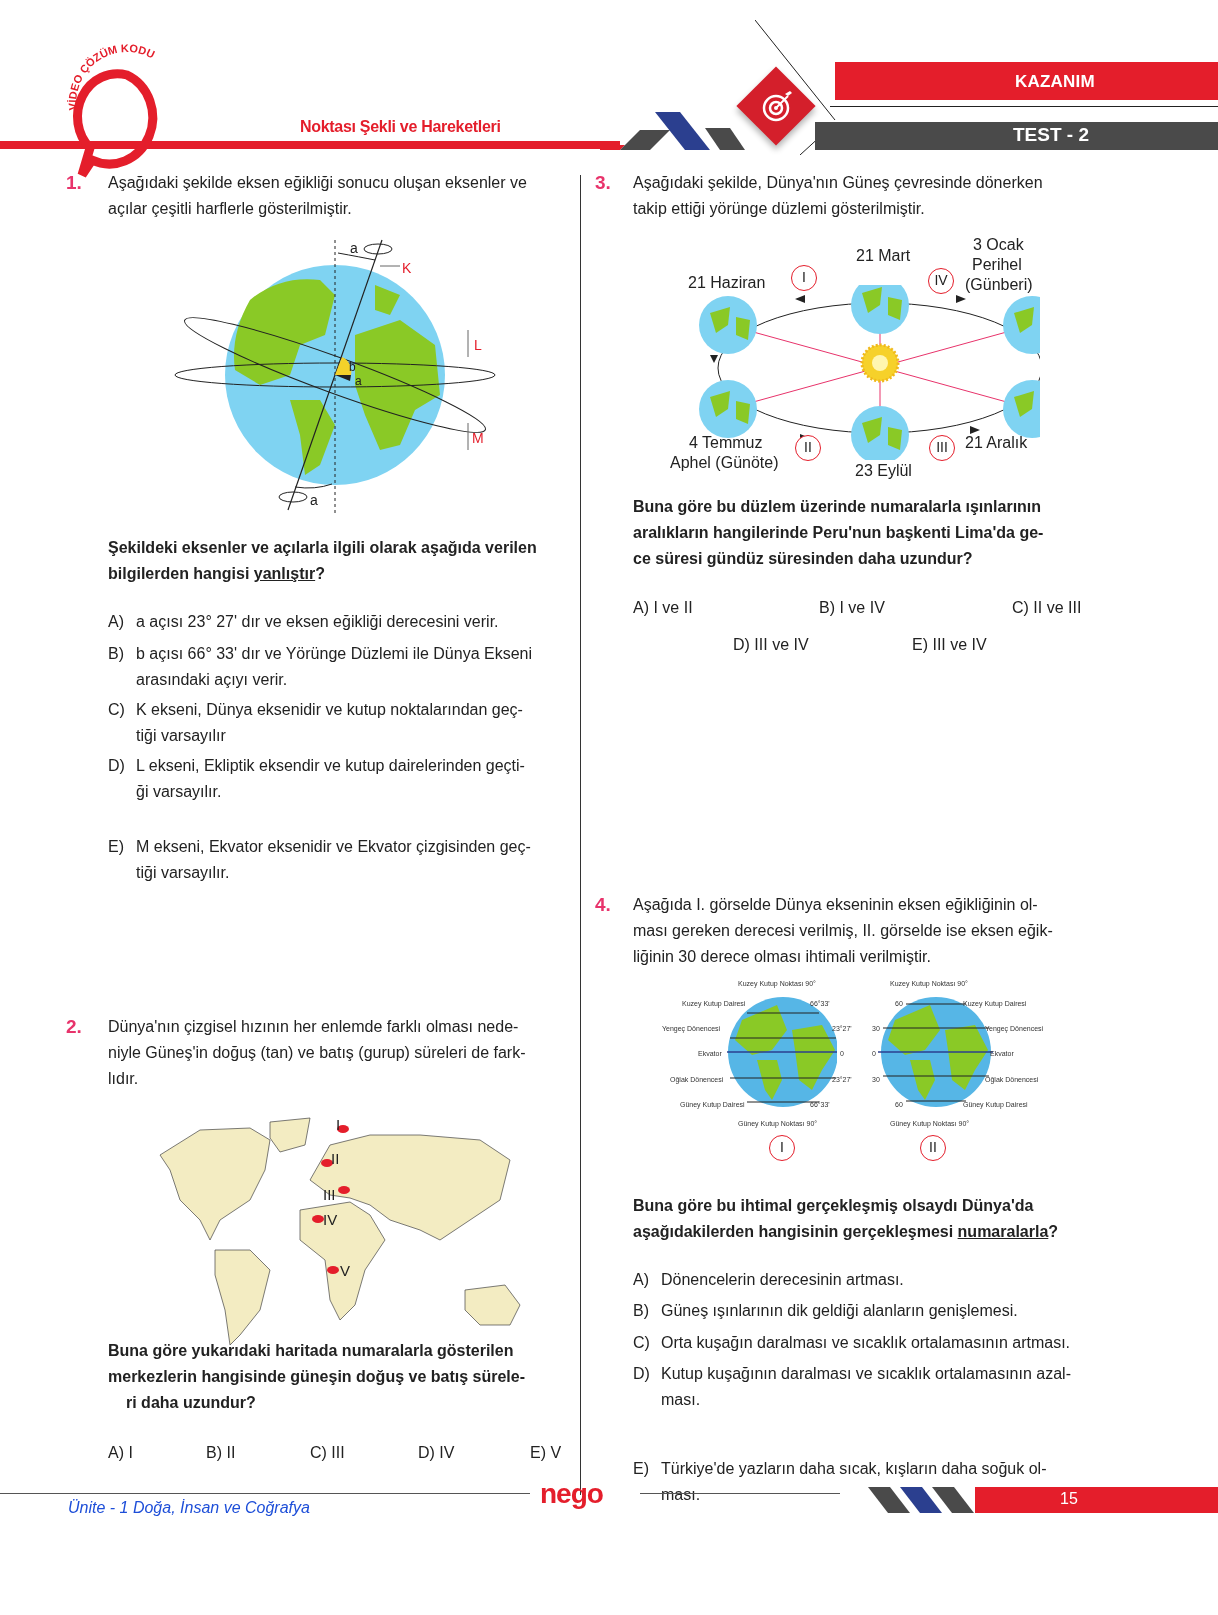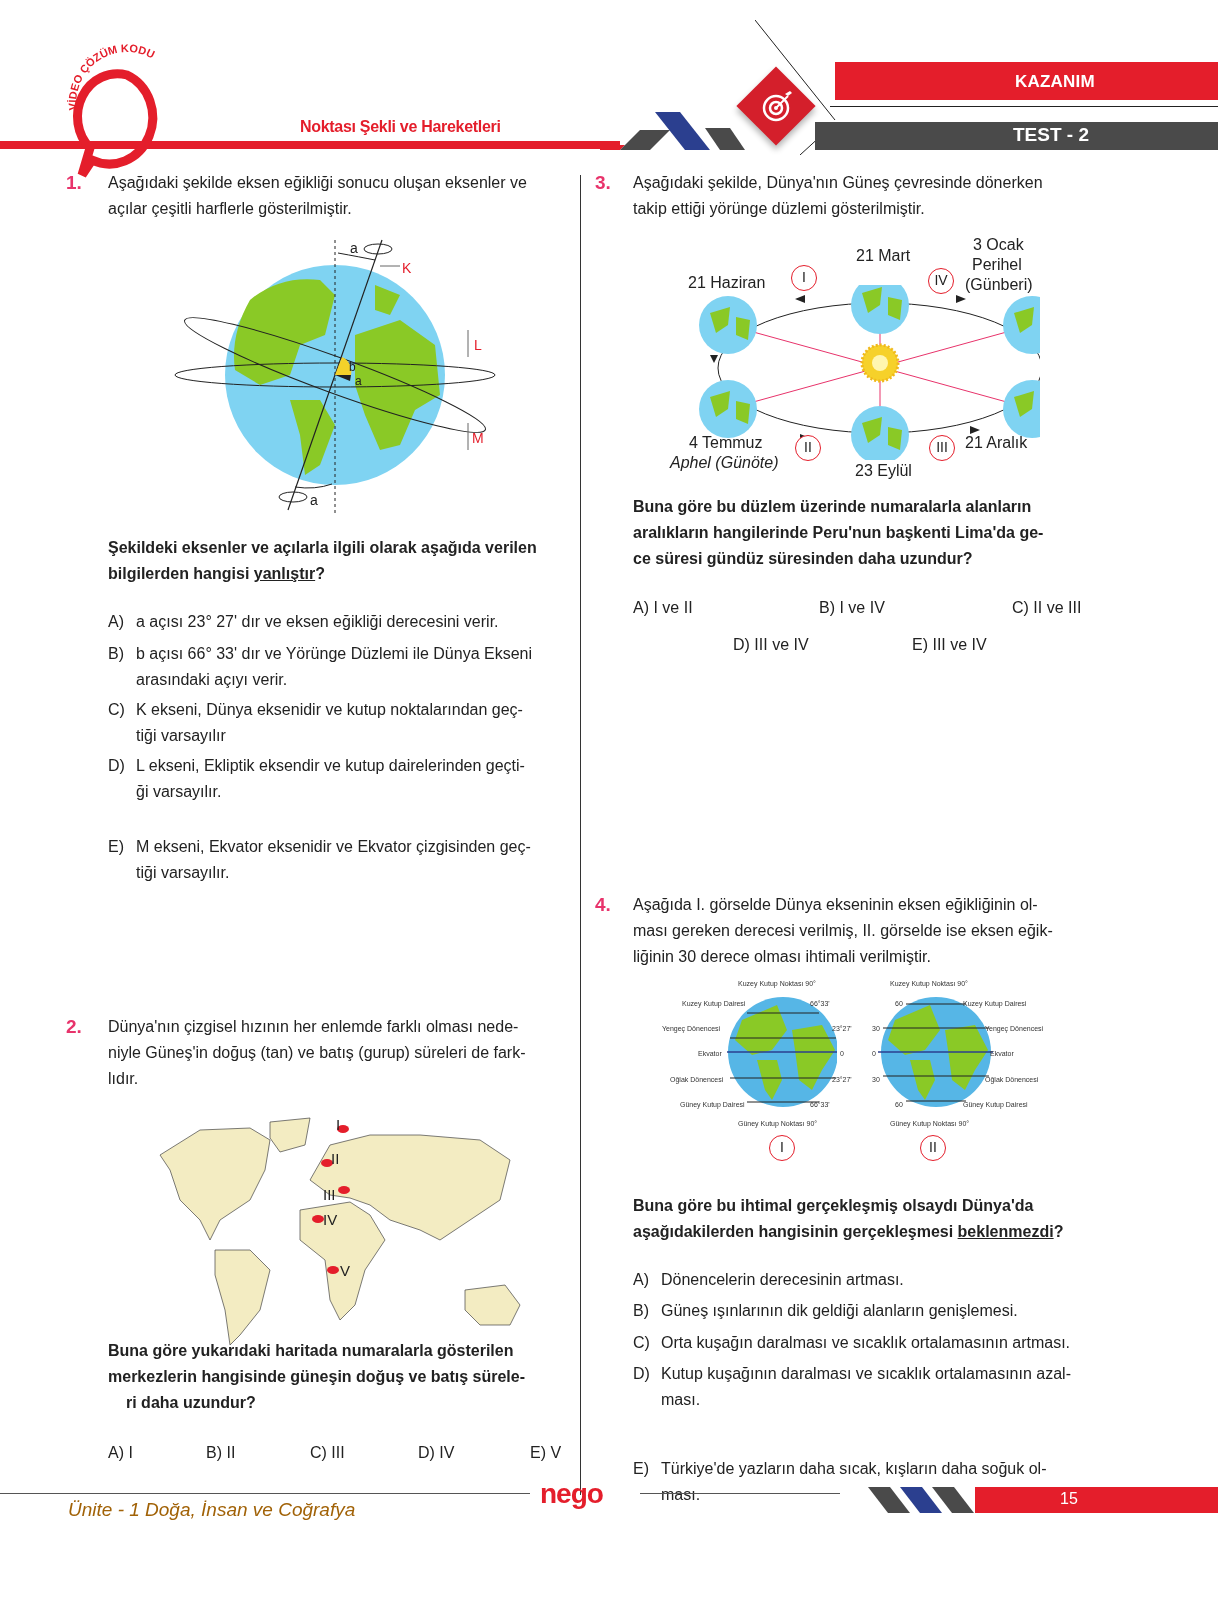--- a/index.html
+++ b/index.html
@@ -18,21 +18,21 @@
   
   .qnum { position:absolute; color:#e8336b; font-weight:bold; font-size:19px; }
   .qtext { position:absolute; font-size:16px; line-height:26px; color:#222; }
   .qbold { position:absolute; font-size:16px; line-height:26px; font-weight:bold; color:#222; }
   .opt { position:absolute; font-size:16px; line-height:26px; color:#222; }
   .opt .lbl { display:inline-block; width:28px; }
   .opt .cont { display:inline-block; vertical-align:top; }
   .ul { text-decoration: underline; }
   
   .foot-line { position:absolute; top:1493px; height:1px; background:#555; }
-  .foot-text { position:absolute; left:68px; top:1499px; font-size:19px; font-style:italic; color:#a16207; }
+  .foot-text { position:absolute; left:68px; top:1499px; font-size:16px; font-style:italic; color:#1d4ed8; }
   .page-bar { position:absolute; left:975px; top:1487px; width:243px; height:26px; background:#e41e2b; }
   .page-num { position:absolute; left:1060px; top:1490px; color:#fff; font-size:16px; }
   .logo { position:absolute; left:540px; top:1478px; font-weight:bold; font-size:28px; color:#e41e2b; letter-spacing:-1px; }
   .roman-circle { position:absolute; width:26px; height:26px; border:1.5px solid #e41e2b; border-radius:50%; font-size:14px; text-align:center; line-height:23px; color:#222; background:#fff; }
   .small-lbl { position:absolute; font-size:7px; color:#333; white-space:nowrap; }
   .map-lbl { position:absolute; font-size:15px; color:#222; }
 </style>
 </head>
 <body>
 
@@ -210,29 +210,29 @@
   <polygon points="356,84 360,76 364,84" fill="#222"></polygon>
   <polygon points="120,153 110,149 110,157" fill="#222"></polygon>
   <polygon points="290,145 280,141 280,149" fill="#222"></polygon>
 </svg>
 <div class="qtext" style="left:856px; top:243px;">21 Mart</div>
 <div class="qtext" style="left:688px; top:270px;">21 Haziran</div>
 <div class="qtext" style="left:973px; top:232px;">3 Ocak</div>
 <div class="qtext" style="left:972px; top:252px;">Perihel</div>
 <div class="qtext" style="left:965px; top:272px;">(Günberi)</div>
 <div class="qtext" style="left:689px; top:430px;">4 Temmuz</div>
-<div class="qtext" style="left:670px; top:450px;font-style:italic;">Aphel (Günöte)</div>
+<div class="qtext" style="left:670px; top:450px;">Aphel (Günöte)</div>
 <div class="qtext" style="left:855px; top:458px;">23 Eylül</div>
 <div class="qtext" style="left:965px; top:430px;">21 Aralık</div>
 <div class="roman-circle" style="left:791px; top:265px;">I</div>
 <div class="roman-circle" style="left:795px; top:435px;">II</div>
 <div class="roman-circle" style="left:929px; top:435px;">III</div>
 <div class="roman-circle" style="left:928px; top:268px;">IV</div>
 
-<div class="qbold" style="left:633px; top:494px;">Buna göre bu düzlem üzerinde numaralarla alanların</div>
+<div class="qbold" style="left:633px; top:494px;">Buna göre bu düzlem üzerinde numaralarla ışınlarının</div>
 <div class="qbold" style="left:633px; top:520px;">aralıkların hangilerinde Peru'nun başkenti Lima'da ge-</div>
 <div class="qbold" style="left:633px; top:546px;">ce süresi gündüz süresinden daha uzundur?</div>
 
 <div class="opt" style="left:633px; top:595px;"><span>A)</span> <span>I ve II</span></div>
 <div class="opt" style="left:819px; top:595px;"><span>B)</span> <span>I ve IV</span></div>
 <div class="opt" style="left:1012px; top:595px;"><span>C)</span> <span>II ve III</span></div>
 <div class="opt" style="left:733px; top:632px;"><span>D)</span> <span>III ve IV</span></div>
 <div class="opt" style="left:912px; top:632px;"><span>E)</span> <span>III ve IV</span></div>
 
 <div class="qnum" style="left:595px; top:894px;">4.</div>
@@ -284,21 +284,21 @@
 <div class="small-lbl" style="left:895px; top:1101px;">60</div>
 <div class="small-lbl" style="left:963px; top:1000px;">Kuzey Kutup Dairesi</div>
 <div class="small-lbl" style="left:985px; top:1025px;">Yengeç Dönencesi</div>
 <div class="small-lbl" style="left:990px; top:1050px;">Ekvator</div>
 <div class="small-lbl" style="left:985px; top:1076px;">Oğlak Dönencesi</div>
 <div class="small-lbl" style="left:963px; top:1101px;">Güney Kutup Dairesi</div>
 <div class="small-lbl" style="left:890px; top:1120px;">Güney Kutup Noktası 90°</div>
 <div class="roman-circle" style="left:920px; top:1135px;">II</div>
 
 <div class="qbold" style="left:633px; top:1193px;">Buna göre bu ihtimal gerçekleşmiş olsaydı Dünya'da</div>
-<div class="qbold" style="left:633px; top:1219px;"><span>aşağıdakilerden hangisinin gerçekleşmesi </span><span class="ul">beklenmezdi</span><span>?</span></div>
+<div class="qbold" style="left:633px; top:1219px;"><span>aşağıdakilerden hangisinin gerçekleşmesi </span><span class="ul">numaralarla</span><span>?</span></div>
 
 <div class="opt" style="left:633px; top:1267px;"><span class="lbl">A)</span><span class="cont">Dönencelerin derecesinin artması.</span></div>
 <div class="opt" style="left:633px; top:1298px;"><span class="lbl">B)</span><span class="cont">Güneş ışınlarının dik geldiği alanların genişlemesi.</span></div>
 <div class="opt" style="left:633px; top:1330px;"><span class="lbl">C)</span><span class="cont">Orta kuşağın daralması ve sıcaklık ortalamasının artması.</span></div>
 <div class="opt" style="left:633px; top:1361px;"><span class="lbl">D)</span><span class="cont"><span>Kutup kuşağının daralması ve sıcaklık ortalamasının azal-</span><br><span>ması.</span></span></div>
 <div class="opt" style="left:633px; top:1416px;margin-top:40px;"><span class="lbl">E)</span><span class="cont"><span>Türkiye'de yazların daha sıcak, kışların daha soğuk ol-</span><br><span>ması.</span></span></div>
 
 <div class="foot-line" style="left:0; width:530px;"></div>
 <div class="foot-line" style="left:640px; width:200px;"></div>
 <div class="foot-text">Ünite - 1 Doğa, İnsan ve Coğrafya</div>

